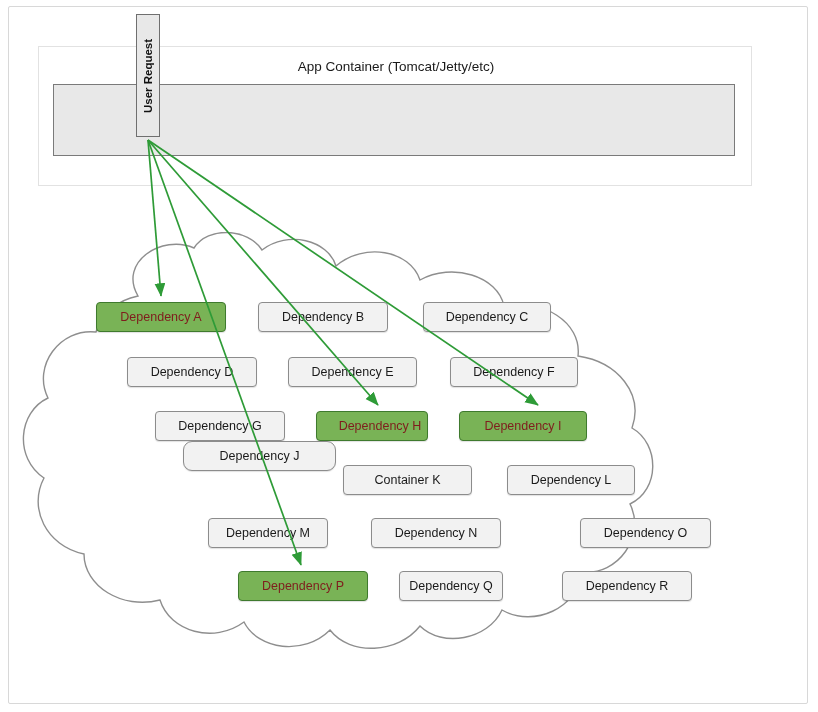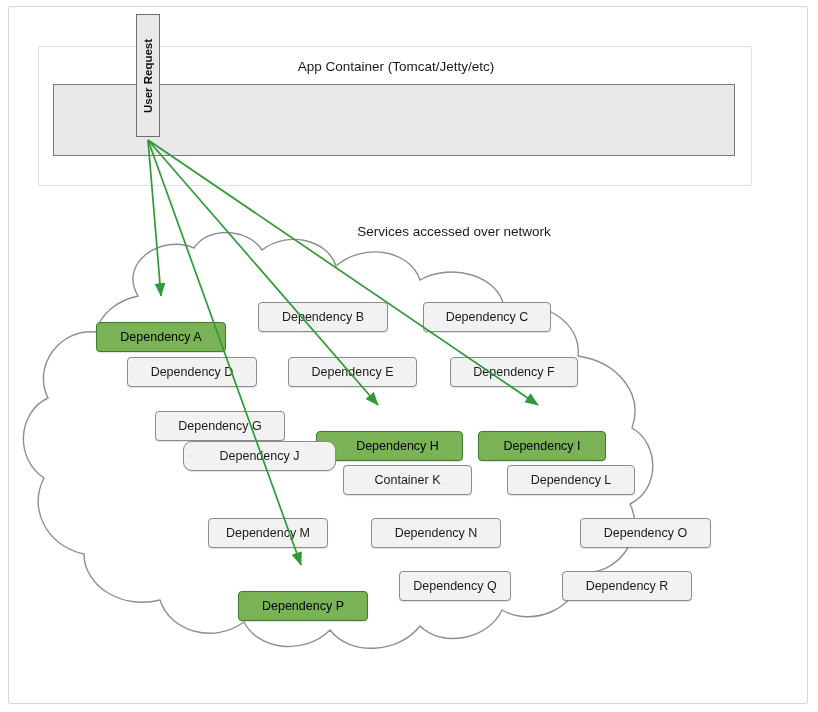--- a/index.html
+++ b/index.html
@@ -117,22 +117,21 @@
     border: 1px solid #8c8c8c;
     border-radius: 4px;
     box-sizing: border-box;
     z-index: 3;
     box-shadow: 0 1px 1px rgba(0,0,0,0.12);
   }
   .dep.hl {
     background: #76b852;
     background: #79b356;
     border: 1px solid #3f7a2e;
-    color: #000000;
-    margin-top: 20px;
+    color: #7f1d1d;
   }
 </style>
 </head>
 <body>
 
 <div id="canvas">
 
   <div class="frame-border"></div>
 
   <svg id="cloud-svg" width="640" height="430" viewBox="0 0 640 430">
@@ -160,21 +159,20 @@
 
   <div class="app-container">
     <div class="app-container-title">App Container (Tomcat/Jetty/etc)</div>
   </div>
   <div class="app-bar"></div>
 
   <div class="user-request">
     <span>User Request</span>
   </div>
 
-  <div class="services-caption">Services accessed over network</div>
 
   <svg id="arrow-svg" width="818" height="712">
     <defs>
       <marker id="ah" markerWidth="9" markerHeight="9" refX="7.5" refY="3.2" orient="auto" markerUnits="strokeWidth">
         <path d="M0,0 L8,3.2 L0,6.4 z" fill="#2e9b37"></path>
       </marker>
     </defs>
     <g id="arrow-group" stroke="#2e9b37" stroke-width="1.7" fill="none" marker-end="url(#ah)">
         <line x1="148" y1="140" x2="161" y2="296"></line>
         <line x1="148" y1="140" x2="378" y2="405"></line>
@@ -184,26 +182,26 @@
   </svg>
 
   <div id="dep-layer">
       <div class="dep hl" style="left: 96px; top: 302px; width: 130px;">Dependency A</div>
       <div class="dep" style="left: 258px; top: 302px; width: 130px;">Dependency B</div>
       <div class="dep" style="left: 423px; top: 302px; width: 128px;">Dependency C</div>
       <div class="dep" style="left: 127px; top: 357px; width: 130px;">Dependency D</div>
       <div class="dep" style="left: 288px; top: 357px; width: 129px;">Dependency E</div>
       <div class="dep" style="left: 450px; top: 357px; width: 128px;">Dependency F</div>
       <div class="dep" style="left: 155px; top: 411px; width: 130px;">Dependency G</div>
-      <div class="dep hl" style="left: 316px; top: 411px; width: 147px; padding-left: 16px;">Dependency H</div>
-      <div class="dep hl" style="left: 478px; top: 411px; width: 128px;">Dependency I</div>
+      <div class="dep hl" style="left: 316px; top: 411px; width: 112px; padding-left: 16px;">Dependency H</div>
+      <div class="dep hl" style="left: 459px; top: 411px; width: 128px;">Dependency I</div>
       <div class="dep" style="left: 183px; top: 441px; width: 153px; border-radius: 9px;">Dependency J</div>
       <div class="dep" style="left: 343px; top: 465px; width: 129px;">Container K</div>
       <div class="dep" style="left: 507px; top: 465px; width: 128px;">Dependency L</div>
       <div class="dep" style="left: 208px; top: 518px; width: 120px;">Dependency M</div>
       <div class="dep" style="left: 371px; top: 518px; width: 130px;">Dependency N</div>
       <div class="dep" style="left: 533px; top: 518px; width: 131px; margin-left: 47px;">Dependency O</div>
       <div class="dep hl" style="left: 238px; top: 571px; width: 130px;">Dependency P</div>
-      <div class="dep" style="left: 399px; top: 571px; width: 112px;">Dependency Q</div>
+      <div class="dep" style="left: 399px; top: 571px; width: 104px;">Dependency Q</div>
       <div class="dep" style="left: 562px; top: 571px; width: 130px;">Dependency R</div>
     </div>
 
 </div>
 
 </body></html>

